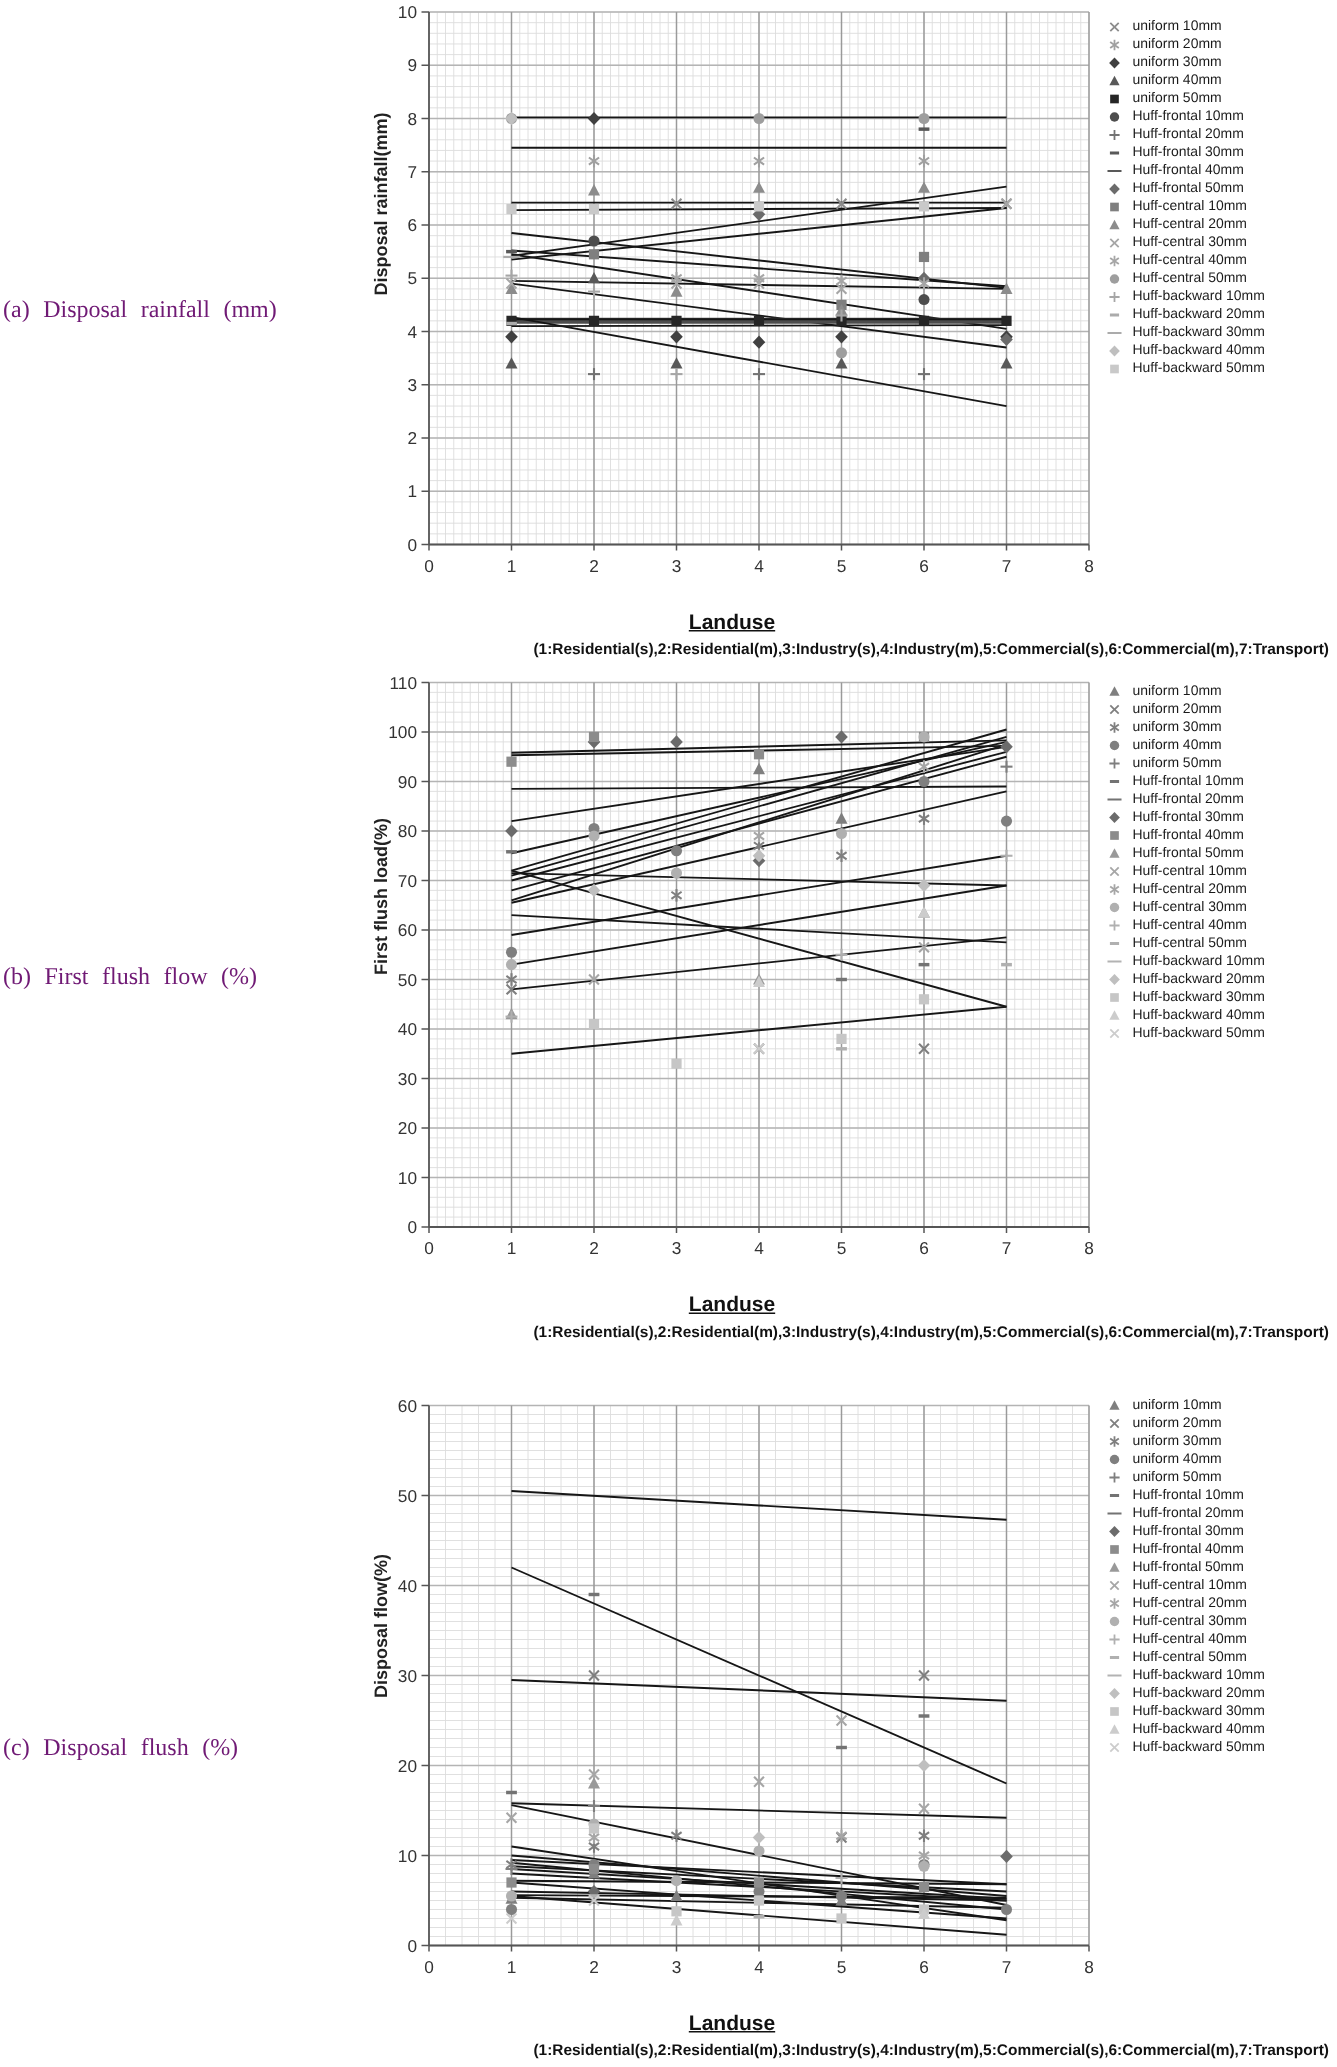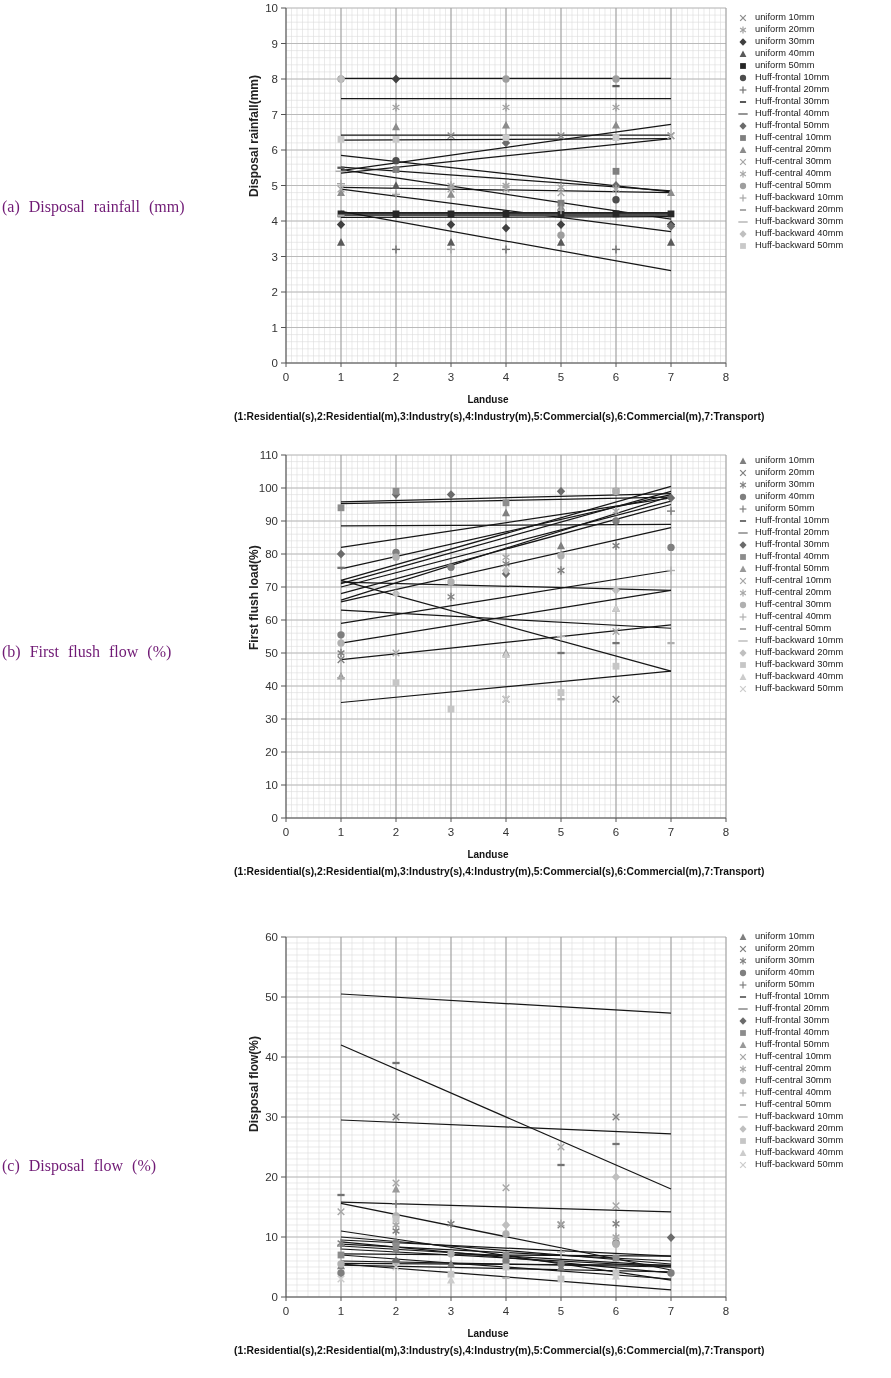--- a/index.html
+++ b/index.html
@@ -15,22 +15,22 @@
   .row-b .side-label{top:198px;}
   .row-c .side-label{top:252px;}
   .plot-area{position:absolute;left:248px;top:0;width:490px;}
   .row-c .plot-area{top:24px;}
   .ylabel{position:absolute;left:-4px;font-weight:bold;font-size:12px;color:#222;
           transform:rotate(-90deg);transform-origin:center;white-space:nowrap;}
   .row-a .ylabel{top:180px;width:20px;}
   .row-b .ylabel{top:188px;width:20px;}
   .row-c .ylabel{top:186px;width:20px;}
   .plot-svg{display:block;}
-  .xlabel{width:480px;text-align:center;font-weight:bold;font-size:10px;margin-top:1px;color:#111;}
-  .footnote{width:652px;margin:6px 0 0 -14px;text-align:left;font-weight:bold;
+  .xlabel{width:480px;text-align:center;font-weight:bold;font-size:14px;margin-top:13px;color:#111;text-decoration:underline;}
+  .footnote{width:652px;margin:6px 0 0 -14px;text-align:right;font-weight:bold;
             font-size:10.3px;white-space:nowrap;color:#111;}
   .legend{position:absolute;right:2px;width:154px;}
   .row-a .legend{top:12px;}
   .row-b .legend{top:10px;}
   .row-c .legend{top:26px;}
   .leg-item{display:flex;align-items:flex-start;height:12px;}
   .leg-item svg{flex:0 0 16px;margin-right:4px;}
   .leg-label{font-size:9.3px;color:#1a1a1a;white-space:nowrap;}
 </style>
 </head>
@@ -923,21 +923,21 @@
           <svg width="16" height="12" viewBox="-8 -6 16 12">
             <line x1="-2.8049999999999997" y1="-2.8049999999999997" x2="2.8049999999999997" y2="2.8049999999999997" stroke="#cccccc" fill="none" stroke-width="1.19"></line>
             <line x1="-2.8049999999999997" y1="2.8049999999999997" x2="2.8049999999999997" y2="-2.8049999999999997" stroke="#cccccc" fill="none" stroke-width="1.19"></line>
           </svg>
           <span class="leg-label">Huff-backward 50mm</span>
         </div>
       </div>
   </section>
 
   <section class="row row-c">
-    <div class="side-label">(c) Disposal flow (%)</div>
+    <div class="side-label">(c) Disposal flush (%)</div>
     <div class="plot-area">
       <div class="ylabel">Disposal flow(%)</div>
       <div>
           <svg width="490" height="398" class="plot-svg">
             <line x1="38" y1="8" x2="38" y2="368" stroke="#dcdcdc" stroke-width="0.6"></line>
             <line x1="49" y1="8" x2="49" y2="368" stroke="#dcdcdc" stroke-width="0.6"></line>
             <line x1="60" y1="8" x2="60" y2="368" stroke="#dcdcdc" stroke-width="0.6"></line>
             <line x1="71" y1="8" x2="71" y2="368" stroke="#dcdcdc" stroke-width="0.6"></line>
             <line x1="82" y1="8" x2="82" y2="368" stroke="#dcdcdc" stroke-width="0.6"></line>
             <line x1="93" y1="8" x2="93" y2="368" stroke="#dcdcdc" stroke-width="0.6"></line>

